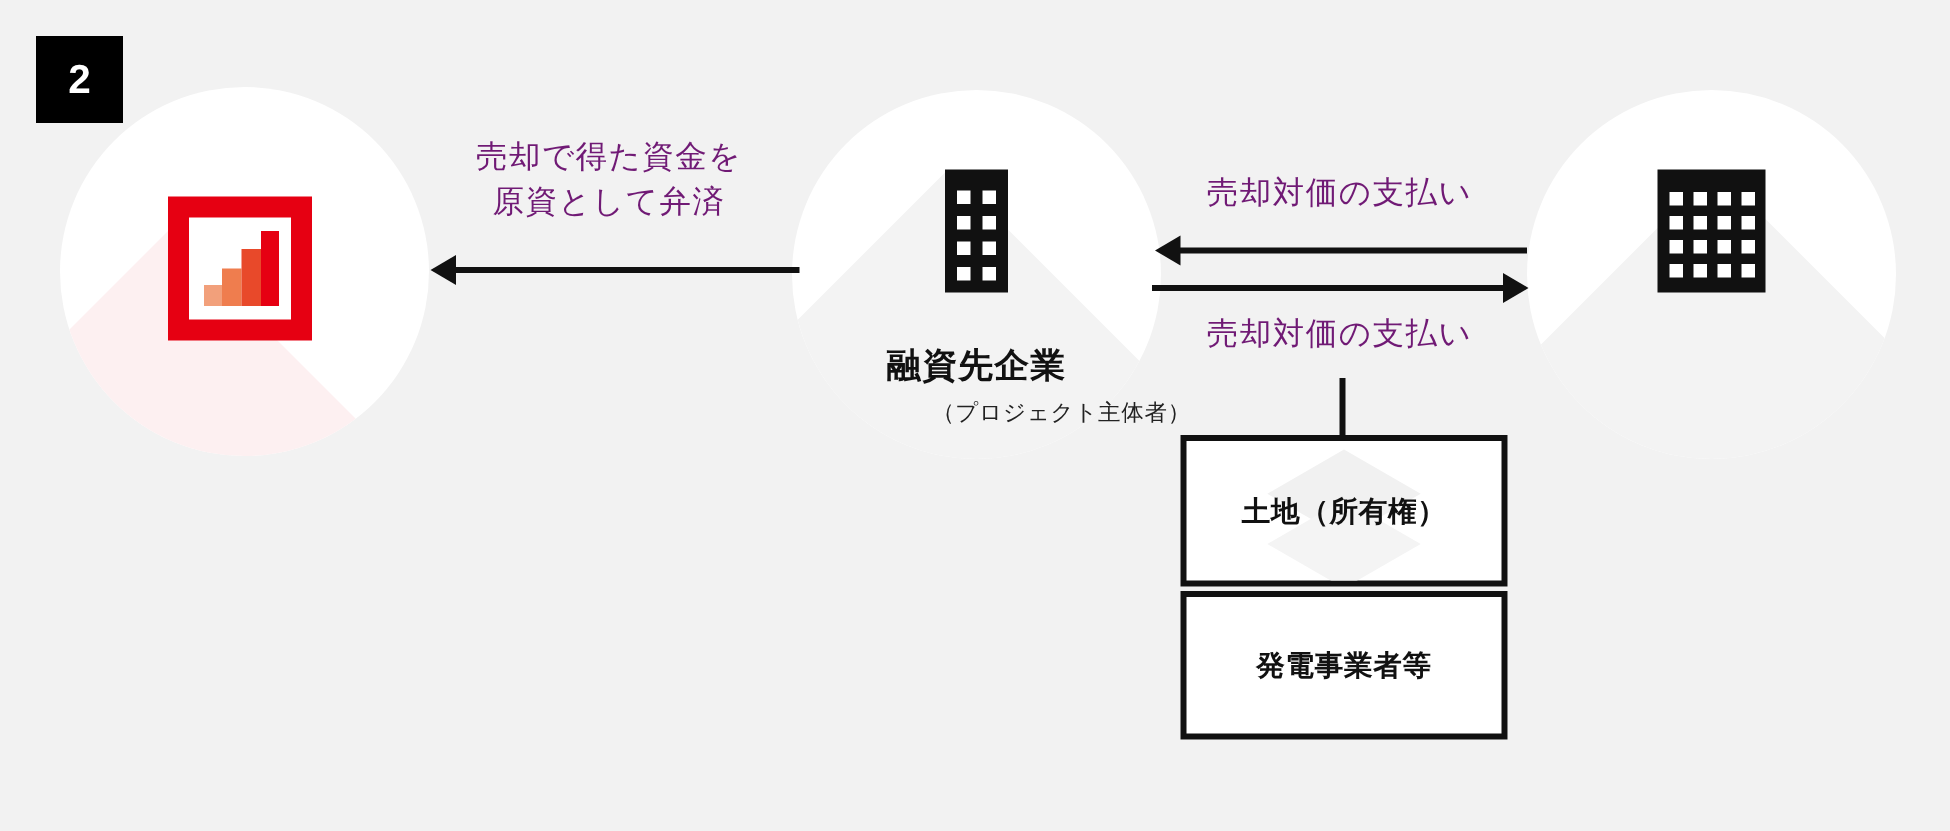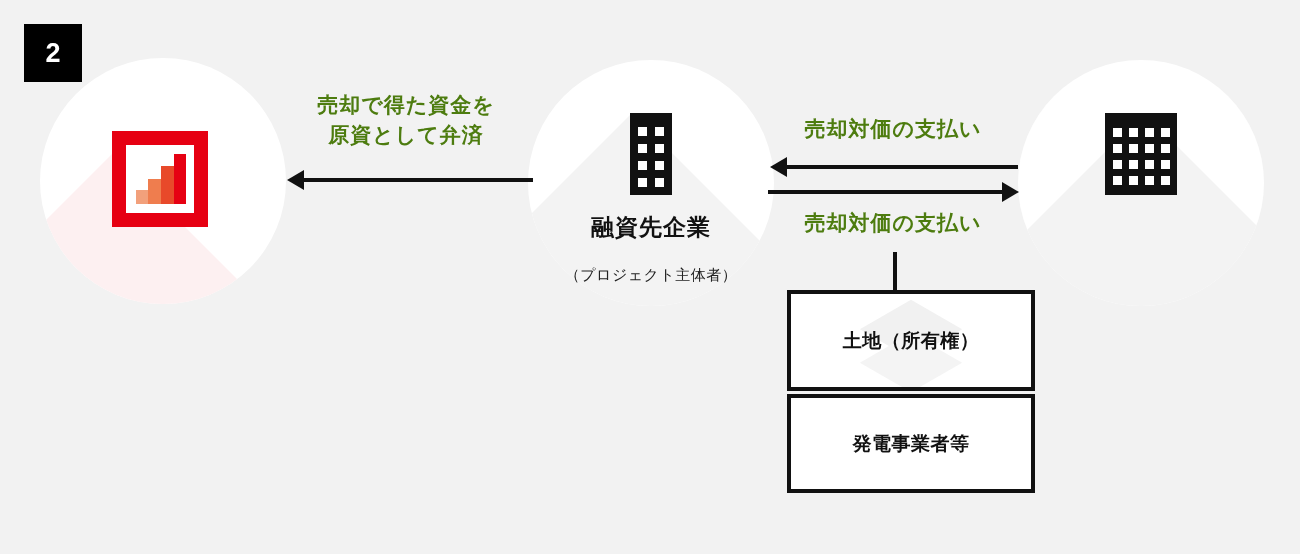--- a/index.html
+++ b/index.html
@@ -125,29 +125,29 @@
     text-align: center;
     font-size: 23px;
     font-weight: 700;
     letter-spacing: 1px;
     white-space: nowrap;
     z-index: 4;
     color: #111111;
   }
   .node-sub {
     position: absolute;
-    text-align: center;
+    text-align: right;
     font-size: 15px;
     font-weight: 500;
     letter-spacing: 0.5px;
     white-space: nowrap;
     z-index: 4;
     color: #222222;
   }
-  .t-mid   { left: 528px; top: 212px; width: 246px; }
+  .t-mid   { left: 528px; top: 228px; width: 246px; }
   .s-mid   { left: 508px; top: 266px; width: 286px; }
   .t-right { left: 1018px; top: 228px; width: 246px; }
 
   
   .arrow-line {
     position: absolute;
     background: #111111;
     height: 4px;
     z-index: 2;
   }
@@ -188,36 +188,36 @@
     height: 40px;
     background: #111111;
     z-index: 1;
   }
 
   
   .edge-label {
     position: absolute;
     text-align: center;
     font-size: 21px;
-    font-weight: 700;
+    font-weight: 400;
     letter-spacing: 1px;
     line-height: 1.42;
     white-space: pre-line;
-    color: #4d7c0f;
+    color: #701a75;
     z-index: 4;
   }
   .lbl-repay   { left: 280px; top: 90px;  width: 252px; }
   .lbl-pay-top { left: 768px; top: 114px; width: 250px; }
   .lbl-pay-bot { left: 768px; top: 208px; width: 250px; }
 
   
   .asset-box {
     position: absolute;
     left: 787px;
-    width: 248px;
+    width: 218px;
     border: 4px solid #111111;
     background: #ffffff;
     box-sizing: border-box;
     display: flex;
     align-items: center;
     justify-content: center;
     overflow: hidden;
     z-index: 2;
   }
   .asset-box.box-land  { top: 290px; height: 101px; }

